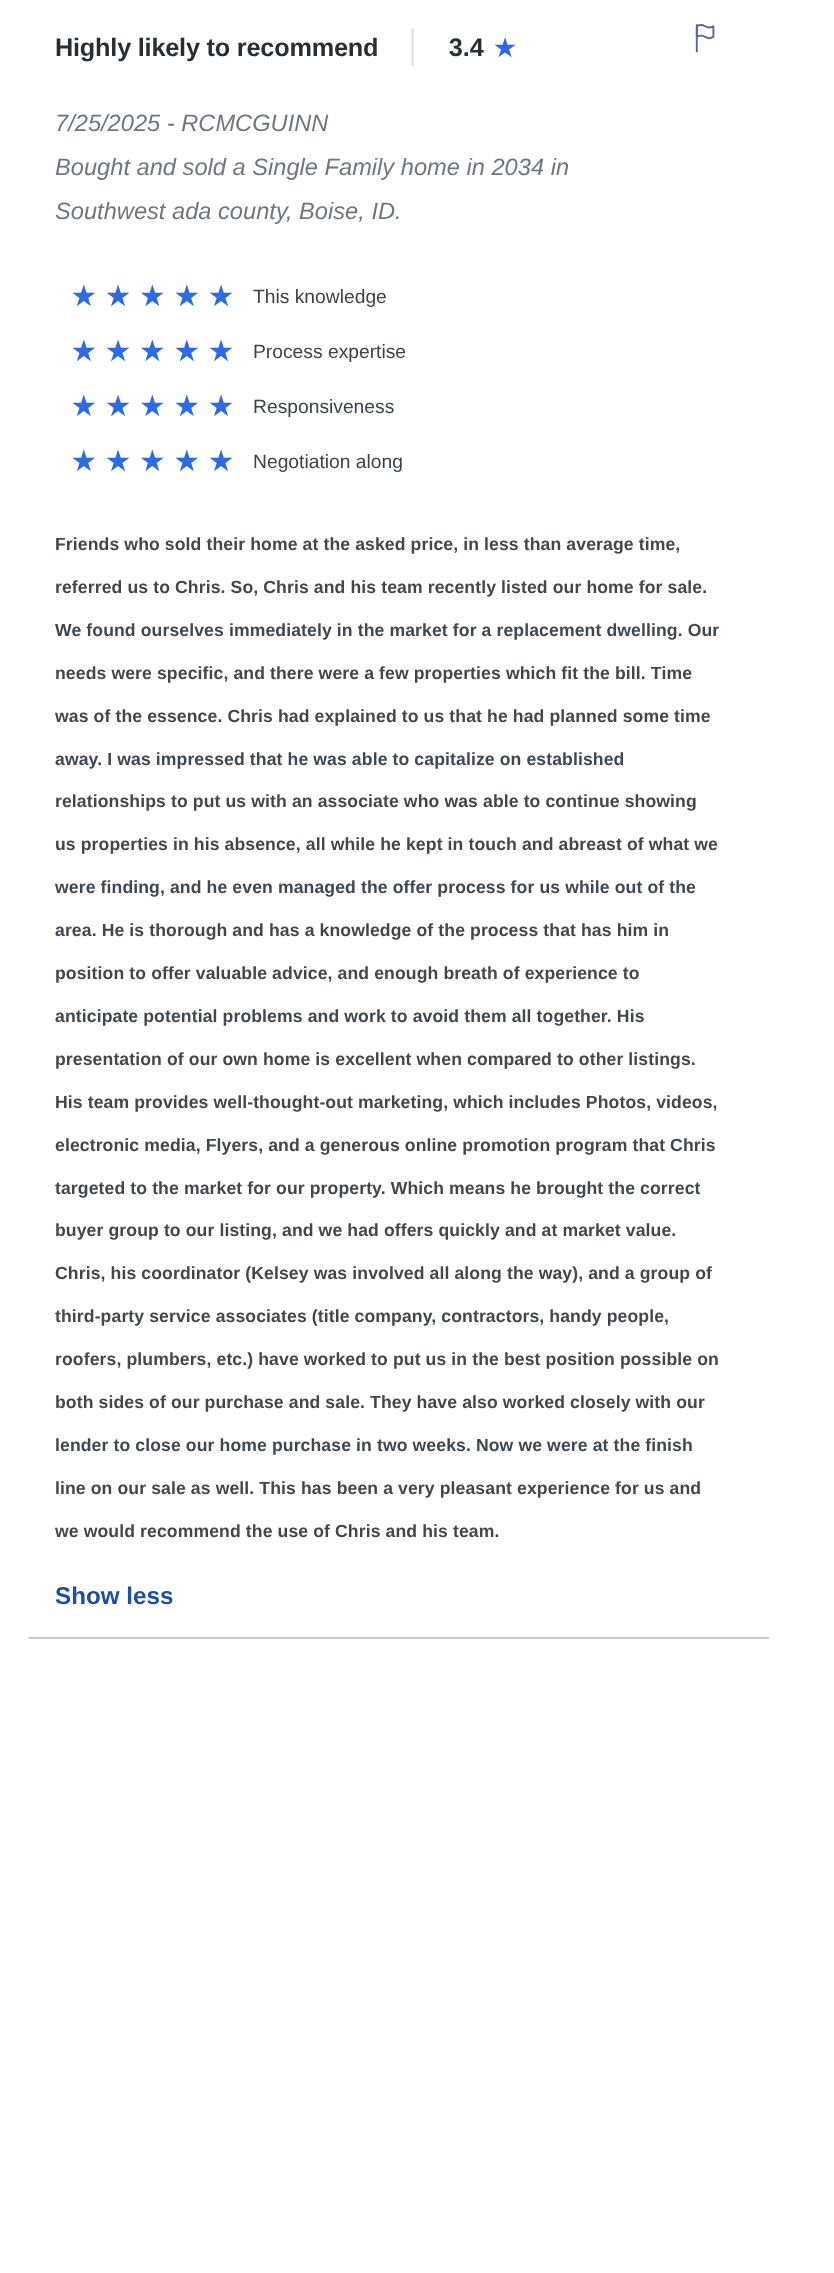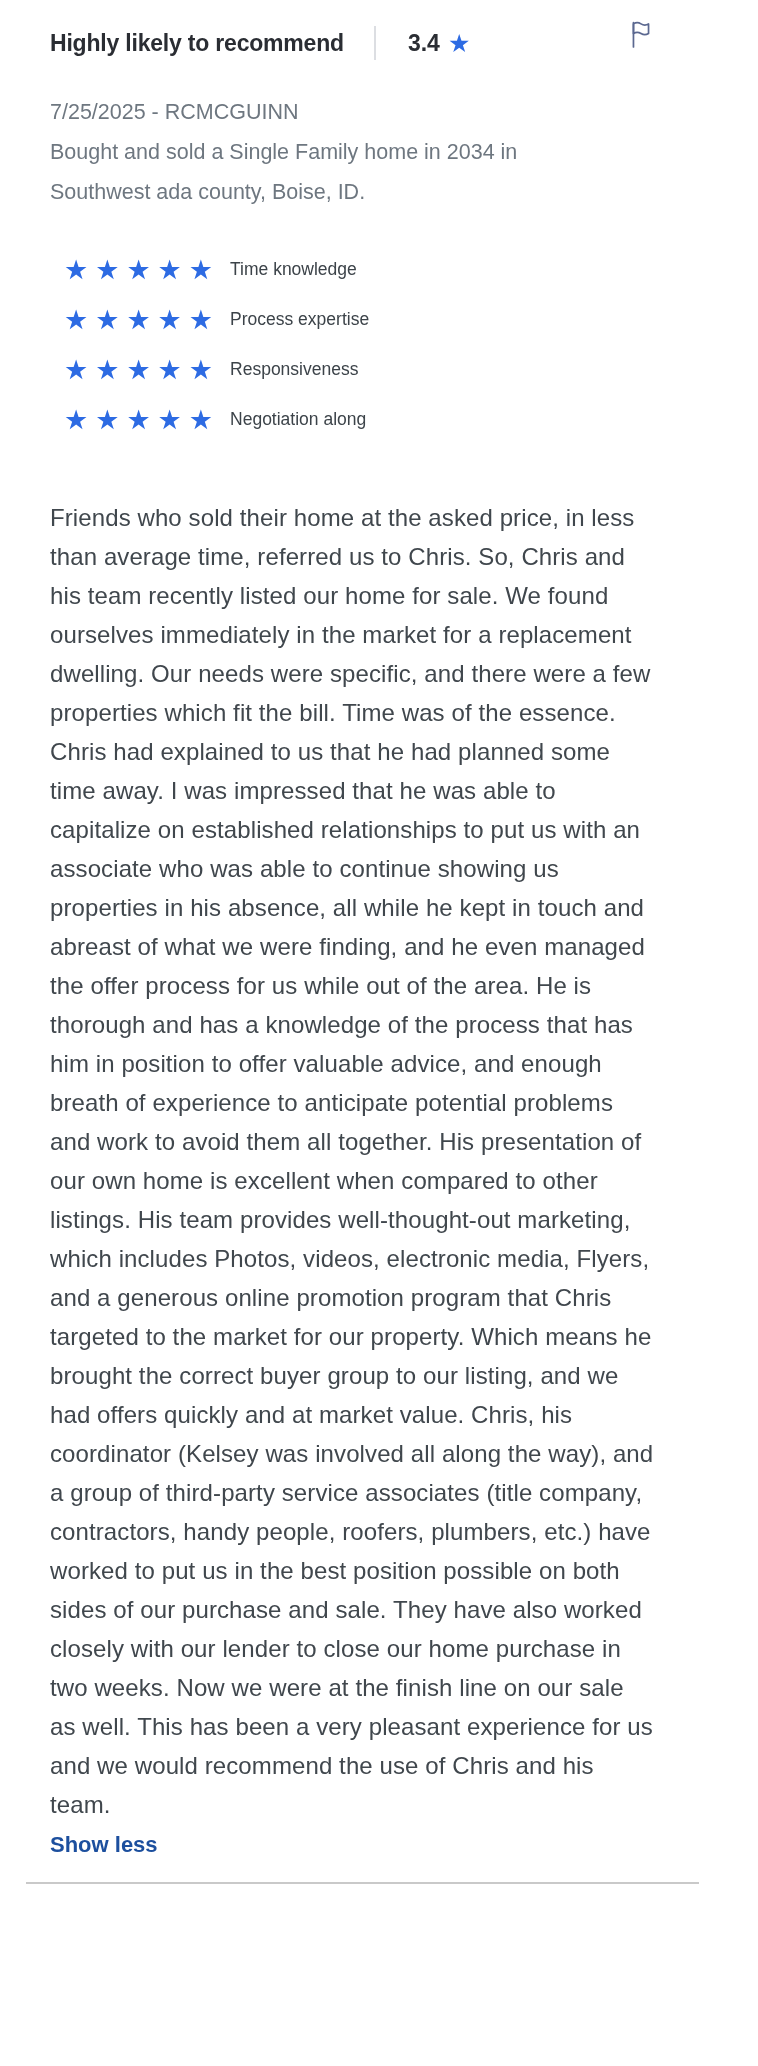--- a/index.html
+++ b/index.html
@@ -69,21 +69,21 @@
     line-height:0;
   }
   
   .meta{
     margin-top:32px;
     font-size:21.5px;
     color:var(--muted-text);
     line-height:40px;
     font-weight:400;
   }
-  .meta p{margin:0; max-width:570px;}
+  .meta p{margin:0; max-width:570px;font-style:italic;}
   
   .subratings{
     margin-top:32px;
     padding-left:14px;
   }
   .subrating-row{
     display:flex;
     align-items:center;
     height:50px;
   }
@@ -96,31 +96,31 @@
     flex:none;
   }
   .subrating-label{
     font-size:17.5px;
     color:#3c4349;
     margin-left:10px;
     white-space:nowrap;
   }
   
   .body-text{
-    margin:54px 0 0 0;
+    margin:32px 0 0 0;
     max-width:604px;
-    font-size:24px;
+    font-size:16px;
     line-height:39px;
     letter-spacing:0.1px;
     color:var(--body-text);
-    font-weight:400;
+    font-weight:700;
   }
   .show-less{
     display:inline-block;
-    margin-top:8px;
+    margin-top:26px;
     font-size:22px;
     font-weight:700;
     color:var(--link-blue);
     text-decoration:none;
     cursor:pointer;
   }
   .bottom-divider{
     margin:24px 0 0 -24px;
     width:673px;
     height:0;
@@ -152,21 +152,21 @@
   </button>
 
   <div class="meta">
     <p>7/25/2025 - RCMCGUINN</p>
     <p>Bought and sold a Single Family home in 2034 in Southwest ada county, Boise, ID.</p>
   </div>
 
   <div class="subratings">
   <div class="subrating-row">
     <span class="subrating-stars">★★★★★</span>
-    <span class="subrating-label">Time knowledge</span>
+    <span class="subrating-label">This knowledge</span>
   </div>
 
   <div class="subrating-row">
     <span class="subrating-stars">★★★★★</span>
     <span class="subrating-label">Process expertise</span>
   </div>
 
   <div class="subrating-row">
     <span class="subrating-stars">★★★★★</span>
     <span class="subrating-label">Responsiveness</span>

